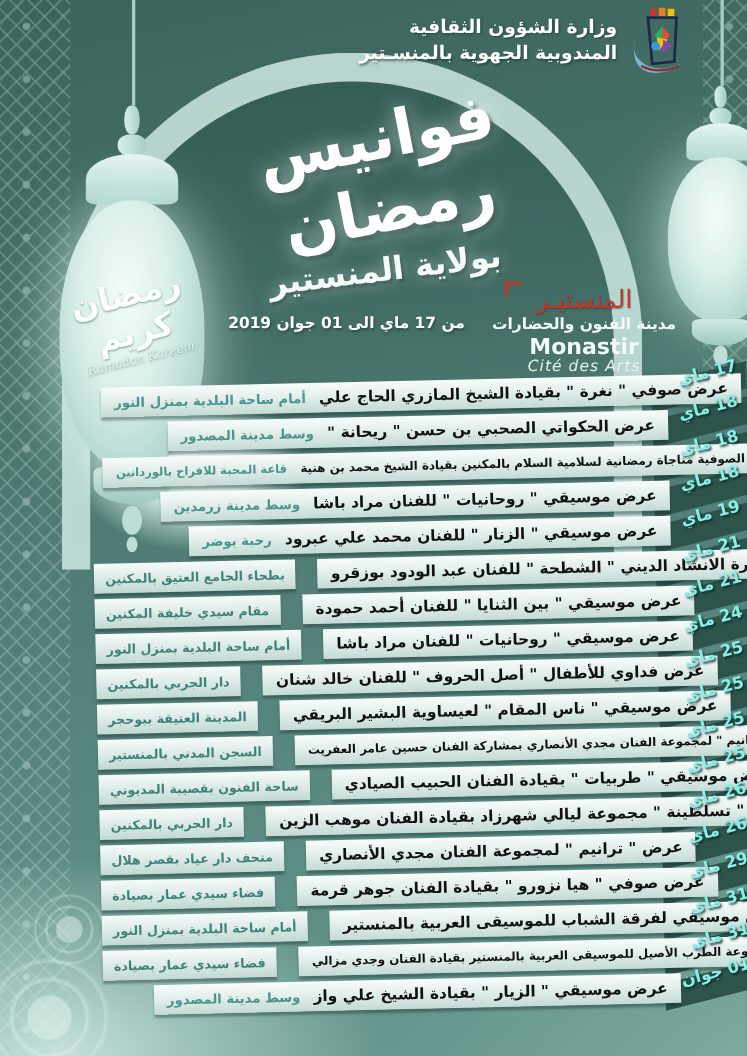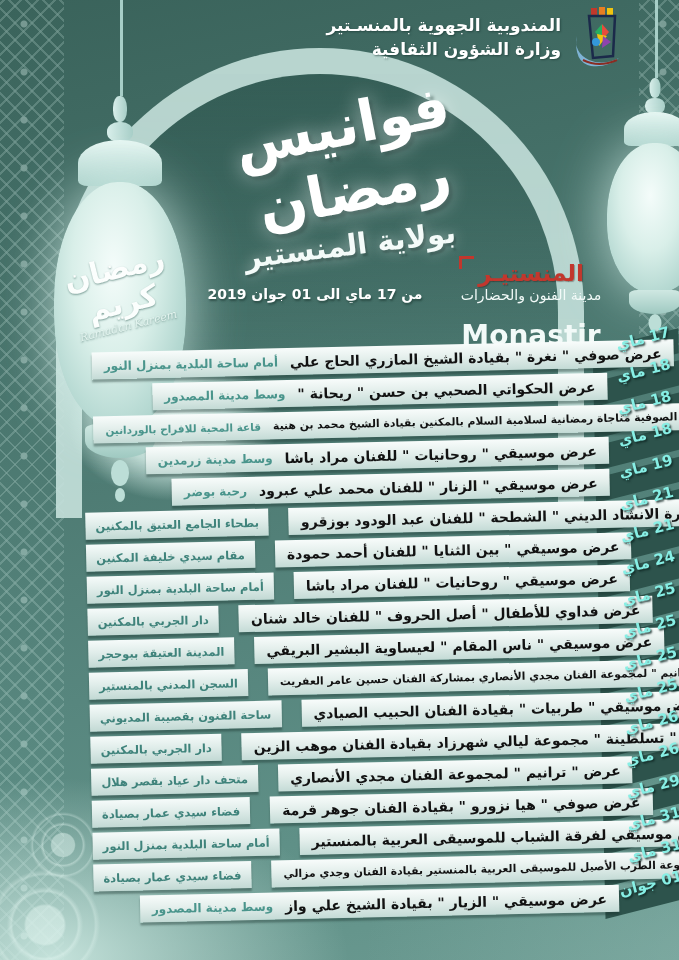--- a/index.html
+++ b/index.html
@@ -55,23 +55,23 @@
     direction:rtl;text-align:center;color:#ffffff;font-size:57px;font-weight:bold;
     text-shadow:0 0 20px rgba(255,255,255,.55), 3px 4px 3px rgba(28,58,52,.55);}
   .title-sub{position:absolute;left:240px;top:228px;width:220px;z-index:3;transform:rotate(-7deg);
     direction:rtl;text-align:center;color:#f4fbf9;font-size:29px;font-weight:bold;
     text-shadow:0 0 14px rgba(255,255,255,.5), 2px 3px 2px rgba(28,58,52,.55);}
   .date-range{position:absolute;left:200px;top:286px;width:230px;z-index:3;
     direction:rtl;text-align:center;color:#ffffff;font-size:14px;font-weight:bold;
     text-shadow:1px 2px 2px rgba(28,58,52,.6);}
   
   .monastir{position:absolute;right:48px;top:260px;width:200px;z-index:3;text-align:center;direction:rtl;}
-  .monastir .name{color:#c2372d;font-size:23px;font-weight:bold;text-shadow:1px 1px 1px rgba(40,20,15,.35);}
-  .monastir .tag-ar{color:#f2faf8;font-size:14px;font-weight:normal;margin-top:1px;}
-  .monastir .name-fr{color:#f2faf8;font-size:28px;font-weight:bold;line-height:1;margin-top:19px;font-family:"DejaVu Sans",sans-serif;}
+  .monastir .name{color:#c2372d;font-size:23px;font-weight:normal;text-shadow:1px 1px 1px rgba(40,20,15,.35);}
+  .monastir .tag-ar{color:#f2faf8;font-size:14px;font-weight:bold;margin-top:1px;}
+  .monastir .name-fr{color:#f2faf8;font-size:20px;font-weight:bold;line-height:1;margin-top:2px;font-family:"DejaVu Sans",sans-serif;}
   .monastir .tag-fr{color:#e8f4f1;font-size:14px;letter-spacing:1px;font-style:italic;}
   .bracket{position:absolute;width:15px;height:13px;z-index:3;}
   .bracket-tl{right:205px;top:256px;border-top:3px solid #c2372d;border-left:3px solid #c2372d;}
   .bracket-br{right:46px;top:345px;border-bottom:3px solid #c2372d;border-right:3px solid #c2372d;}
   
   .events{position:absolute;left:86px;right:0;top:346px;z-index:4;transform:rotate(-1.3deg);}
   .event-row{position:relative;margin:0 66px 5px 2px;height:27px;}
   .event-row::before{content:"";position:absolute;right:-72px;top:-1px;width:86px;height:25px;
     background:#2d534c;transform:skewY(-13deg);z-index:-1;}
   .row-inner{display:flex;height:100%;gap:10px;}
@@ -141,22 +141,22 @@
       <polygon points="33,18 40,26 33,34" fill="#e74c3c"></polygon>
       <polygon points="33,18 26,26 33,34" fill="#27ae60"></polygon>
       <polygon points="28,28 38,30 30,40" fill="#f1c40f"></polygon>
       <polygon points="34,30 42,36 33,42" fill="#8e44ad"></polygon>
       <circle cx="27" cy="36" r="4" fill="#3498db"></circle>
       <path d="M8 30 Q4 46 20 54 Q34 60 50 52 Q38 62 22 60 Q4 56 8 30 Z" fill="#7fb3d5"></path>
       <path d="M14 54 Q30 62 48 54" fill="none" stroke="#8a2c22" stroke-width="2"></path>
     </svg>
   </div>
   <div class="ministry">
+    <div>وزارة الشؤون الثقافية</div>
     <div>المندوبية الجهوية بالمنسـتير</div>
-    <div>وزارة الشؤون الثقافية</div>
   </div>
 
   <div class="title-main">فوانيس رمضان</div>
   <div class="title-sub">بولاية المنستير</div>
   <div class="date-range">من 17 ماي الى 01 جوان 2019</div>
 
   <div class="bracket bracket-tl"></div>
   <div class="bracket bracket-br"></div>
   <div class="monastir">
     <div class="name">المنستيـر</div>

